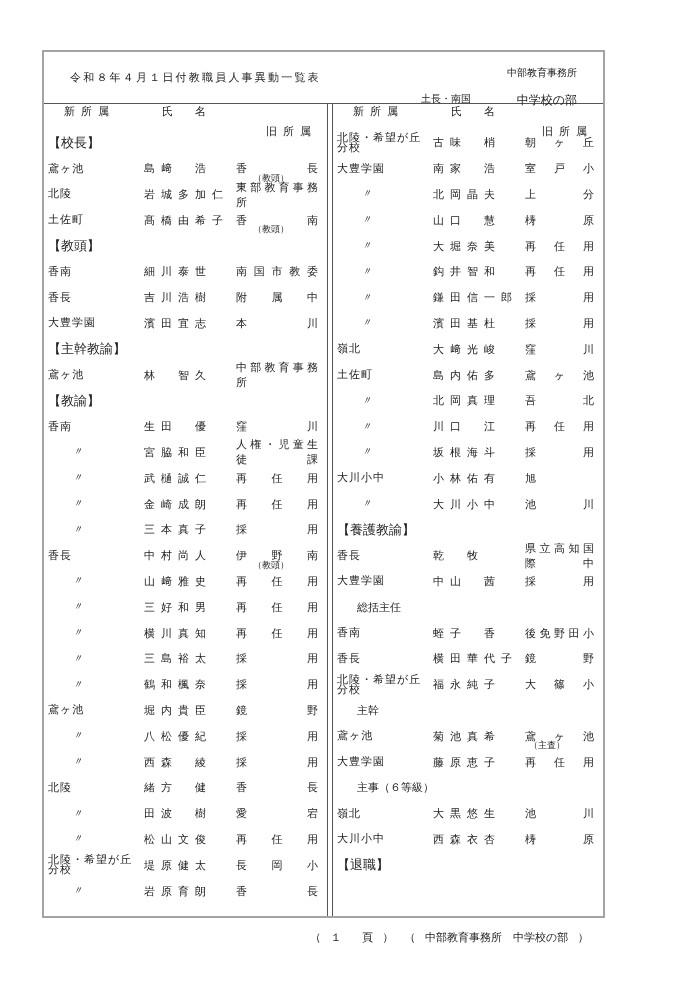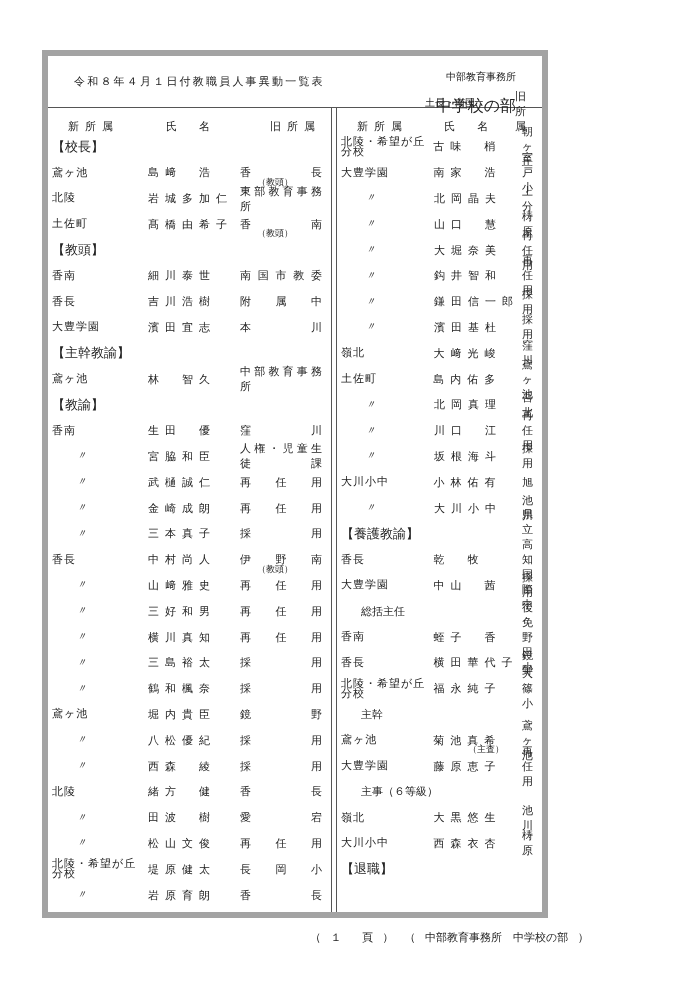--- a/index.html
+++ b/index.html
@@ -2,51 +2,51 @@
 <html><head>
   <meta charset="utf-8">
   <style>
     html, body { margin: 0; padding: 0; background: #ffffff; }
     body {
       width: 700px; height: 990px; position: relative; overflow: hidden;
       font-family: "DejaVu Serif", "Liberation Serif", serif;
       color: #222;
     }
     .frame {
-      position: absolute; left: 42px; top: 50px; width: 506px; height: 868px;
-      border: 6px solid #a3a3a3;
+      position: absolute; left: 42px; top: 50px; width: 563px; height: 868px;
+      border: 2px solid #a3a3a3;
       box-sizing: border-box;
     }
     .head {
       position: absolute; left: 0; top: 0; width: 100%; height: 52px;
       border-bottom: 1px solid #555; box-sizing: border-box;
     }
     .title {
       position: absolute; left: 26px; top: 18px; font-size: 11px; letter-spacing: 2.2px;
       font-family: "DejaVu Sans", "Liberation Sans", sans-serif;
     }
     .office {
       position: absolute; right: 26px; top: 14px; font-size: 10px;
       font-family: "DejaVu Sans", "Liberation Sans", sans-serif;
     }
     .region {
       position: absolute; left: 377px; top: 40px; font-size: 10px;
       font-family: "DejaVu Sans", "Liberation Sans", sans-serif;
     }
     .section {
-      position: absolute; right: 26px; top: 40px; font-size: 16px;
+      position: absolute; right: 26px; top: 40px; font-size: 12px;
       font-family: "DejaVu Sans", "Liberation Sans", sans-serif;
     }
     .colwrap {
       position: absolute; top: 52px; bottom: 0; box-sizing: border-box;
     }
     .col-left { left: 0; width: 284px; border-right: 1px solid #555; }
     .col-right { left: 288px; right: 0; border-left: 1px solid #555; }
     .colhead {
-      height: 26px; display: flex; align-items: flex-end; font-size: 11px;
+      height: 26px; display: flex; align-items: flex-start; font-size: 11px;
       font-family: "DejaVu Sans", "Liberation Sans", sans-serif; letter-spacing: 6px;
     }
     .colhead .c1 { width: 100px; padding-left: 20px; box-sizing: border-box; }
     .colhead .c2 { width: 100px; padding-left: 18px; box-sizing: border-box; letter-spacing: 22px; }
     .colhead .c3 { flex: 1; text-align: right; padding-right: 10px; margin-top: 20px; }
     .row {
       height: 25.8px; display: flex; align-items: center; position: relative;
       font-size: 11px; font-family: "DejaVu Sans", "Liberation Sans", sans-serif;
     }
     .row .new { width: 100px; padding-left: 4px; box-sizing: border-box; letter-spacing: 1px; line-height: 10px; }

